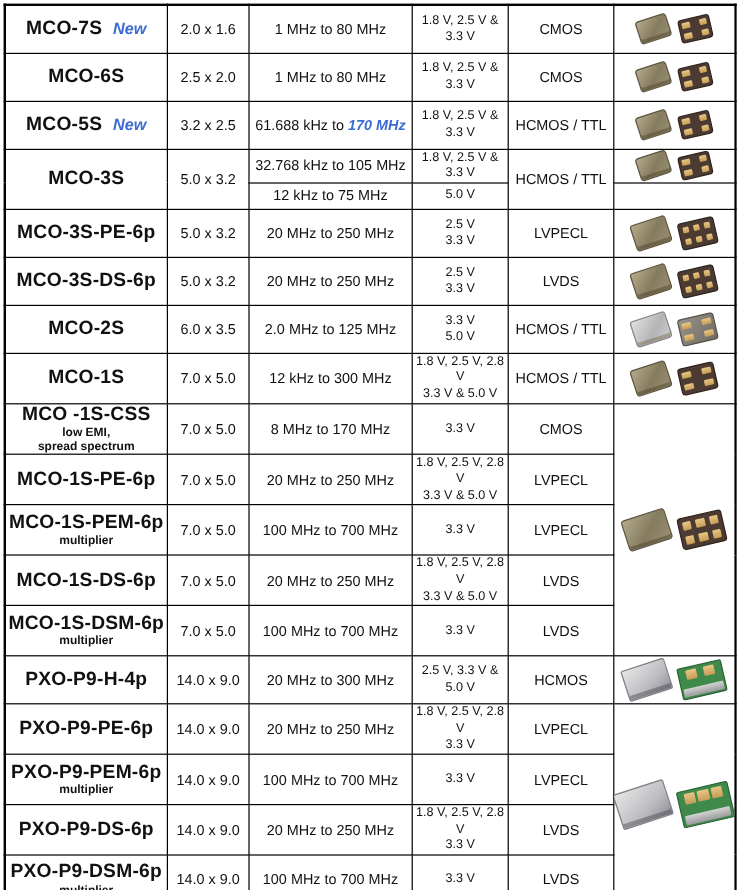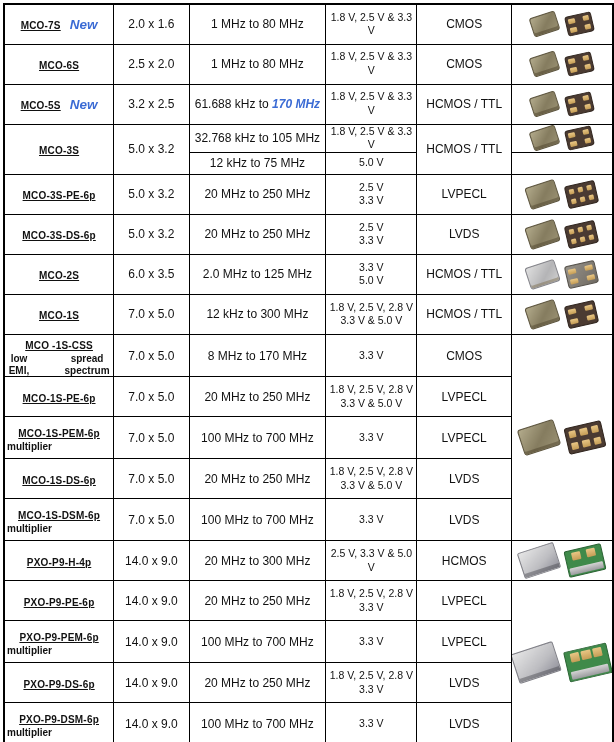--- a/index.html
+++ b/index.html
@@ -20,23 +20,23 @@
     border:1px solid var(--border);
     text-align:center;vertical-align:middle;
     padding:0 2px;overflow:hidden;
   }
   .product-table tr{height:40px;}
   .product-table tr.tall{height:42px;}
   .product-table tr.subrow{height:22px;}
 
   .model-cell{text-align:left;padding-left:6px;}
   .model-line{line-height:1.1;}
-  .model-name{font-weight:bold;font-size:10px;letter-spacing:.2px;white-space:nowrap;text-decoration:underline;}
+  .model-name{font-weight:bold;font-size:16px;letter-spacing:.2px;white-space:nowrap;}
   .badge{color:var(--accent);font-weight:bold;font-style:italic;font-size:13.5px;margin-left:9px;}
-  .sub-label{display:flex;flex-direction:row;font-weight:bold;font-size:10px;line-height:1.15;margin-top:1px;gap:32px;}
+  .sub-label{display:flex;flex-direction:column;font-weight:bold;font-size:10px;line-height:1.15;margin-top:1px;}
 
   .size-cell{font-size:12px;}
   .freq-cell{font-size:12px;white-space:nowrap;margin-top:12px;}
   .freq-cell .hl{color:var(--accent);font-weight:bold;font-style:italic;}
   .volt-cell{font-size:10.5px;line-height:1.3;}
   .out-cell{font-size:12px;}
 
   
   .pkg-cell{padding:0;}
   .pkg{display:flex;align-items:center;justify-content:center;gap:8px;}

